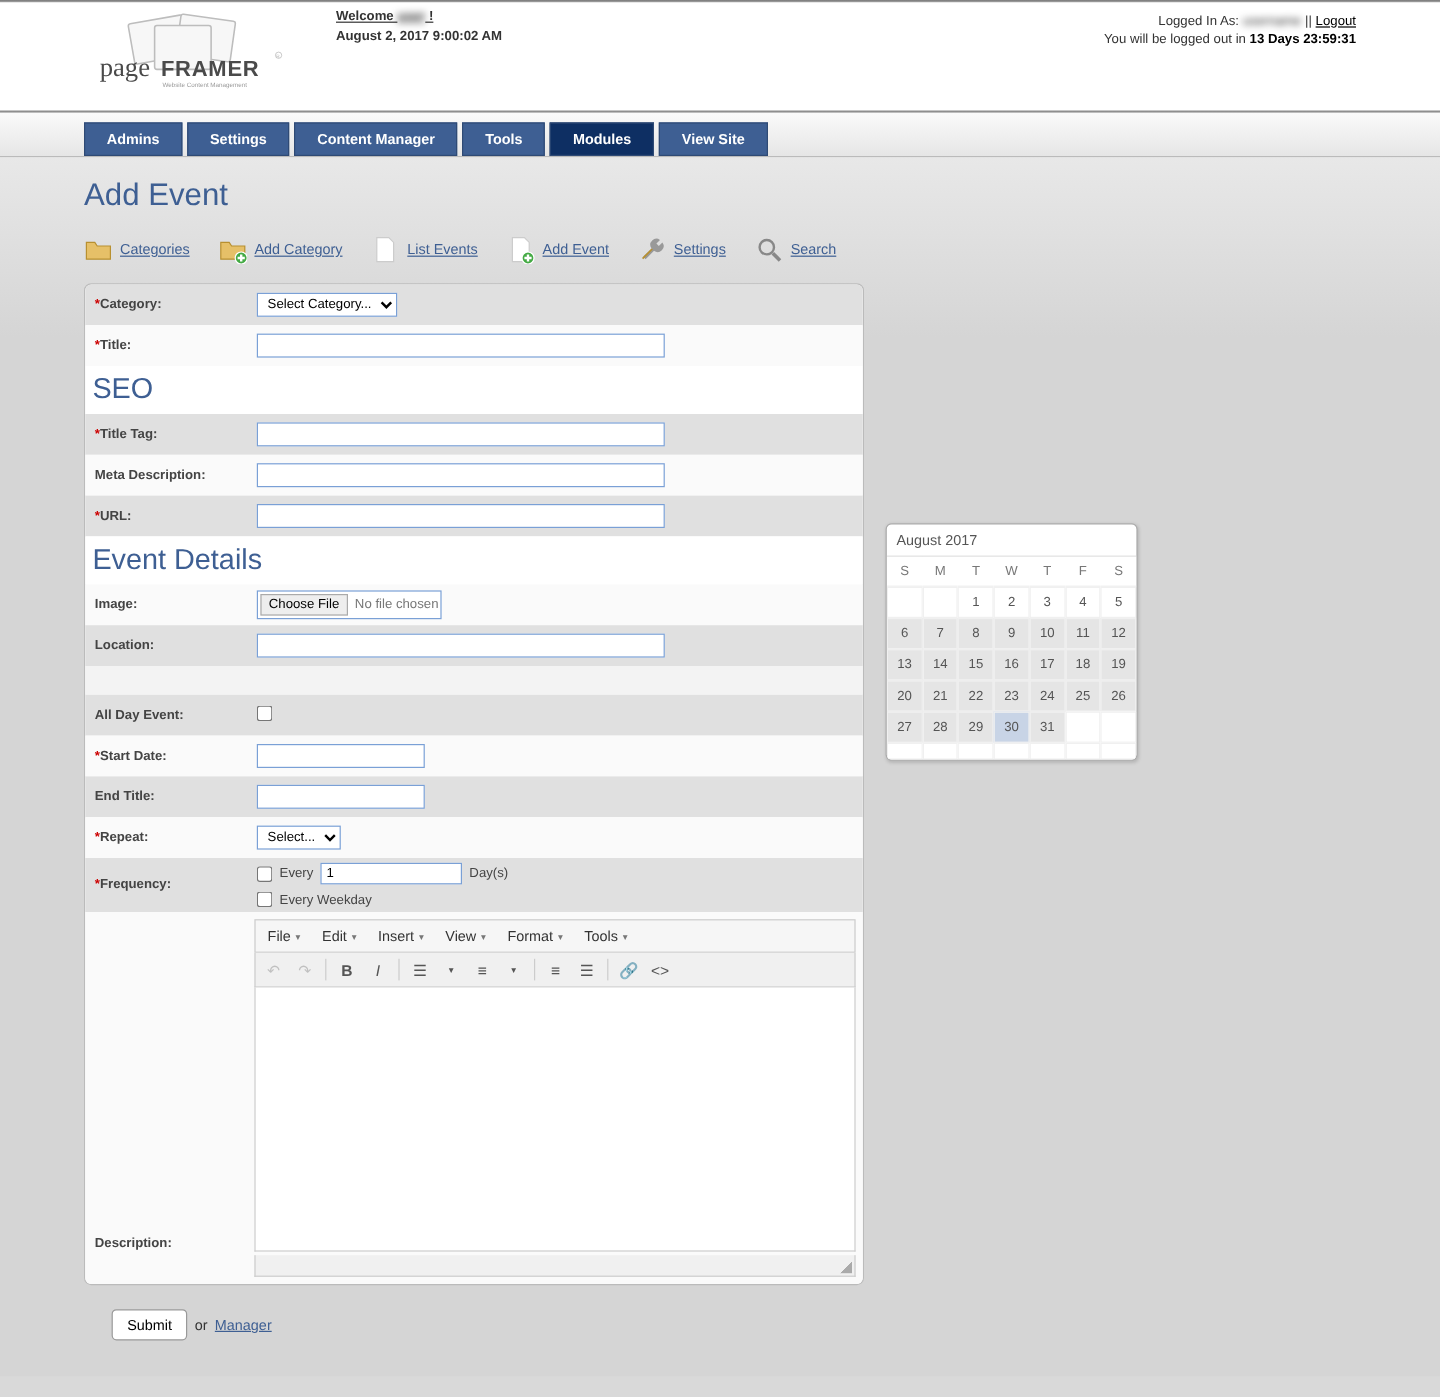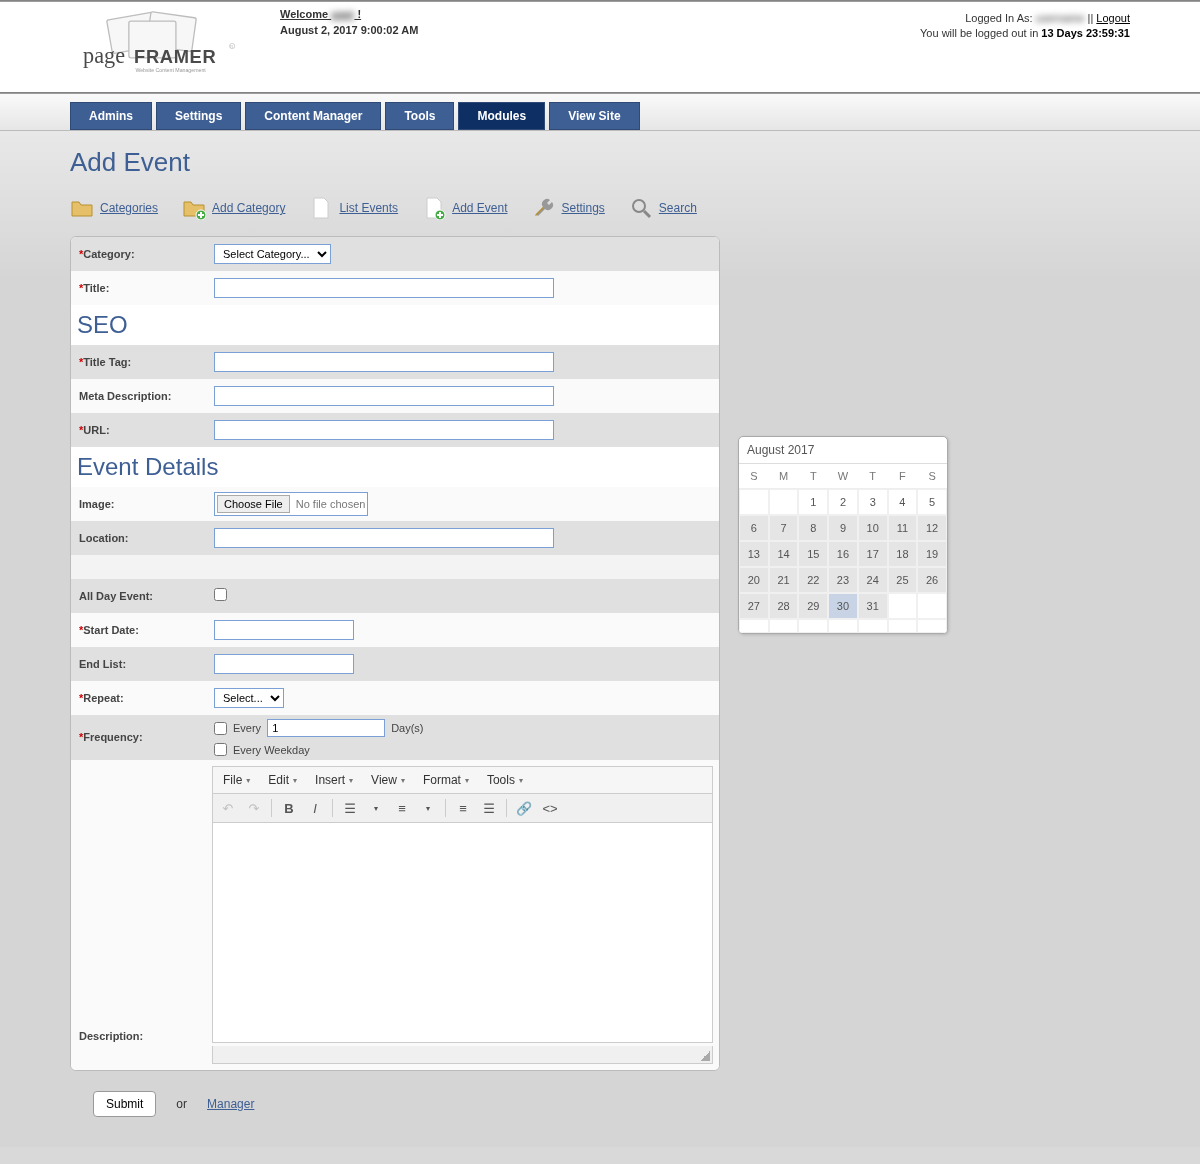--- a/index.html
+++ b/index.html
@@ -61,21 +61,21 @@
 .desc-row .field { padding: 6px; }
 .spacer-row { height: 24px; background: #f3f3f3; }
 .calendar-panel { width: 210px; background: #fff; border: 1px solid #aaa; border-radius: 5px; overflow: hidden; margin-top: 200px; box-shadow: 1px 1px 3px rgba(0,0,0,0.15); }
 .calendar-title { padding: 6px 8px; font-size: 12px; color: #555; border-bottom: 1px solid #ddd; }
 .calendar-grid { display: grid; grid-template-columns: repeat(7, 1fr); }
 .calendar-grid .dh { text-align: center; padding: 6px 0; font-size: 11px; color: #777; background: #fff; border-bottom: 1px solid #eee; }
 .calendar-grid .cell { text-align: center; padding: 6px 0; font-size: 11px; color: #555; border: 1px solid #f0f0f0; cursor: pointer; }
 .calendar-grid .cell.shaded { background: #e5e5e5; }
 .calendar-grid .cell.today { background: #c8d4e6; }
 .calendar-grid .cell.empty { background: #fff; }
-.submit-row { margin-top: 20px; display: flex; align-items: center; gap: 20px; font-size: 12px; padding-left: 23px; }
+.submit-row { margin-top: 20px; display: flex; align-items: center; gap: 6px; font-size: 12px; padding-left: 23px; }
 .submit-btn { background: #fff; border: 1px solid #999; border-radius: 4px; padding: 5px 12px; font-size: 12px; cursor: pointer; }
 .submit-row a { color: #3e5f93; text-decoration: underline; }
 </style>
 </head>
 <body>
 
 <div class="page">
   <div class="top-border"></div>
   <div class="header">
     <div class="logo-box">
@@ -216,21 +216,21 @@
 
         <div class="row alt">
           <div class="label"><span>All Day Event:</span></div>
           <div class="field"><input type="checkbox" style=""></div>
         </div>
         <div class="row light">
           <div class="label"><span class="req">*</span><span>Start Date:</span></div>
           <div class="field"><input type="text" class="date-input" style=""></div>
         </div>
         <div class="row alt">
-          <div class="label"><span>End List:</span></div>
+          <div class="label"><span>End Title:</span></div>
           <div class="field"><input type="text" class="date-input" style=""></div>
         </div>
         <div class="row light">
           <div class="label"><span class="req">*</span><span>Repeat:</span></div>
           <div class="field"><select><option>Select...</option></select></div>
         </div>
         <div class="row alt" style="align-items:flex-start;">
           <div class="label" style="padding-top:16px;"><span class="req">*</span><span>Frequency:</span></div>
           <div class="field freq-box">
             <div class="freq-line">

